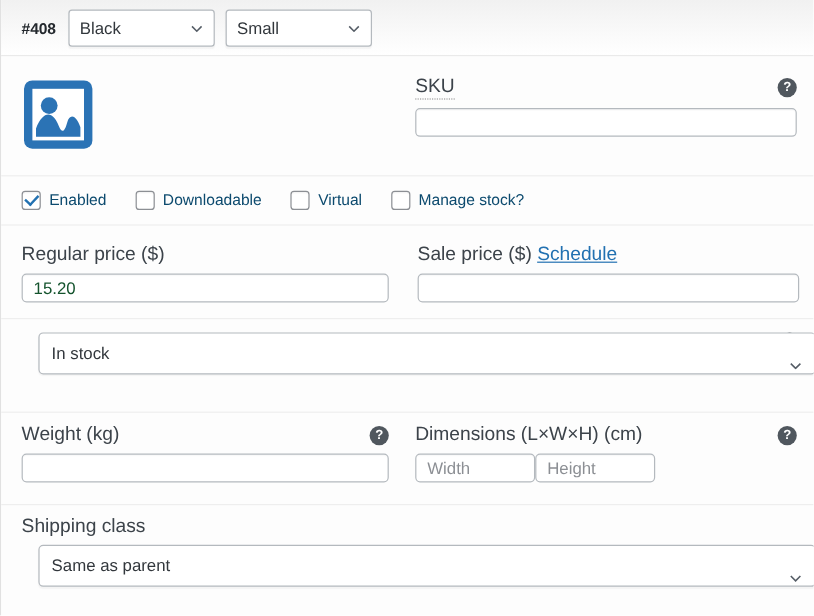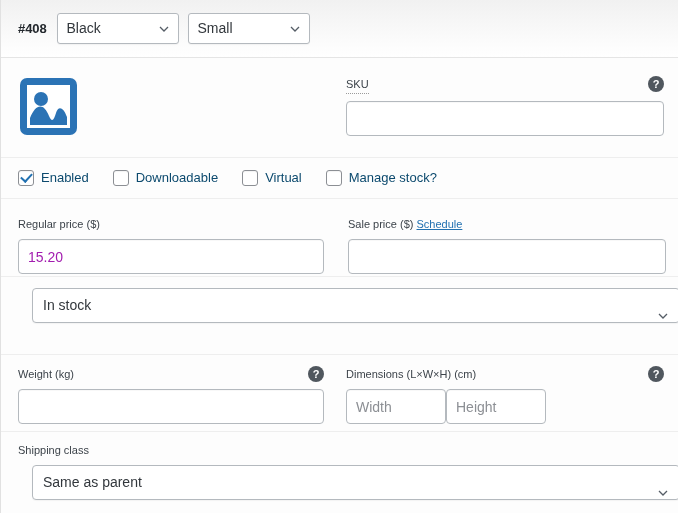--- a/index.html
+++ b/index.html
@@ -22,21 +22,21 @@
     width: 678px;
     height: 513px;
     box-sizing: border-box;
     border-left: 1px solid #e1e1e1;
     background: #fff;
   }
 
   
   .variation-header {
     position: relative;
-    height: 58px;
+    height: 47px;
     box-sizing: border-box;
     padding: 0 12px 0 17px;
     display: flex;
     align-items: center;
     gap: 9px;
     background: linear-gradient(180deg, #f1f1f1 0%, #fdfdfd 85%, #ffffff 100%);
     border-bottom: 1px solid #e5e5e5;
   }
   .variation-id {
     font-size: 13px;
@@ -112,44 +112,44 @@
   }
 
   .variation-image {
     width: 61px;
     height: 61px;
     display: block;
   }
 
   label.field-label {
     display: block;
-    font-size: 11px;
+    font-size: 16px;
     color: #3c434a;
     line-height: 16px;
     margin-bottom: 7px;
   }
   label.field-label.tip {
     border-bottom: 1px dotted #9b9b9b;
     display: inline-block;
     padding-bottom: 1px;
   }
   .schedule-link {
     color: #2271b1;
     text-decoration: underline;
     cursor: pointer;
   }
 
   input.wc-input {
     width: 100%;
-    height: 35px;
+    height: 24px;
     box-sizing: border-box;
     padding: 0 9px;
     font-family: "Liberation Sans", sans-serif;
     font-size: 14px;
-    color: #a21caf;
+    color: #14532d;
     background: #fff;
     border: 1px solid #b4b9be;
     border-radius: 4px;
     box-shadow: inset 0 1px 1px rgba(0,0,0,0.03);
     outline: none;
   }
   input.wc-input::placeholder { color: #8c8f94; opacity: 1; }
 
   .help-tip {
     position: absolute;

